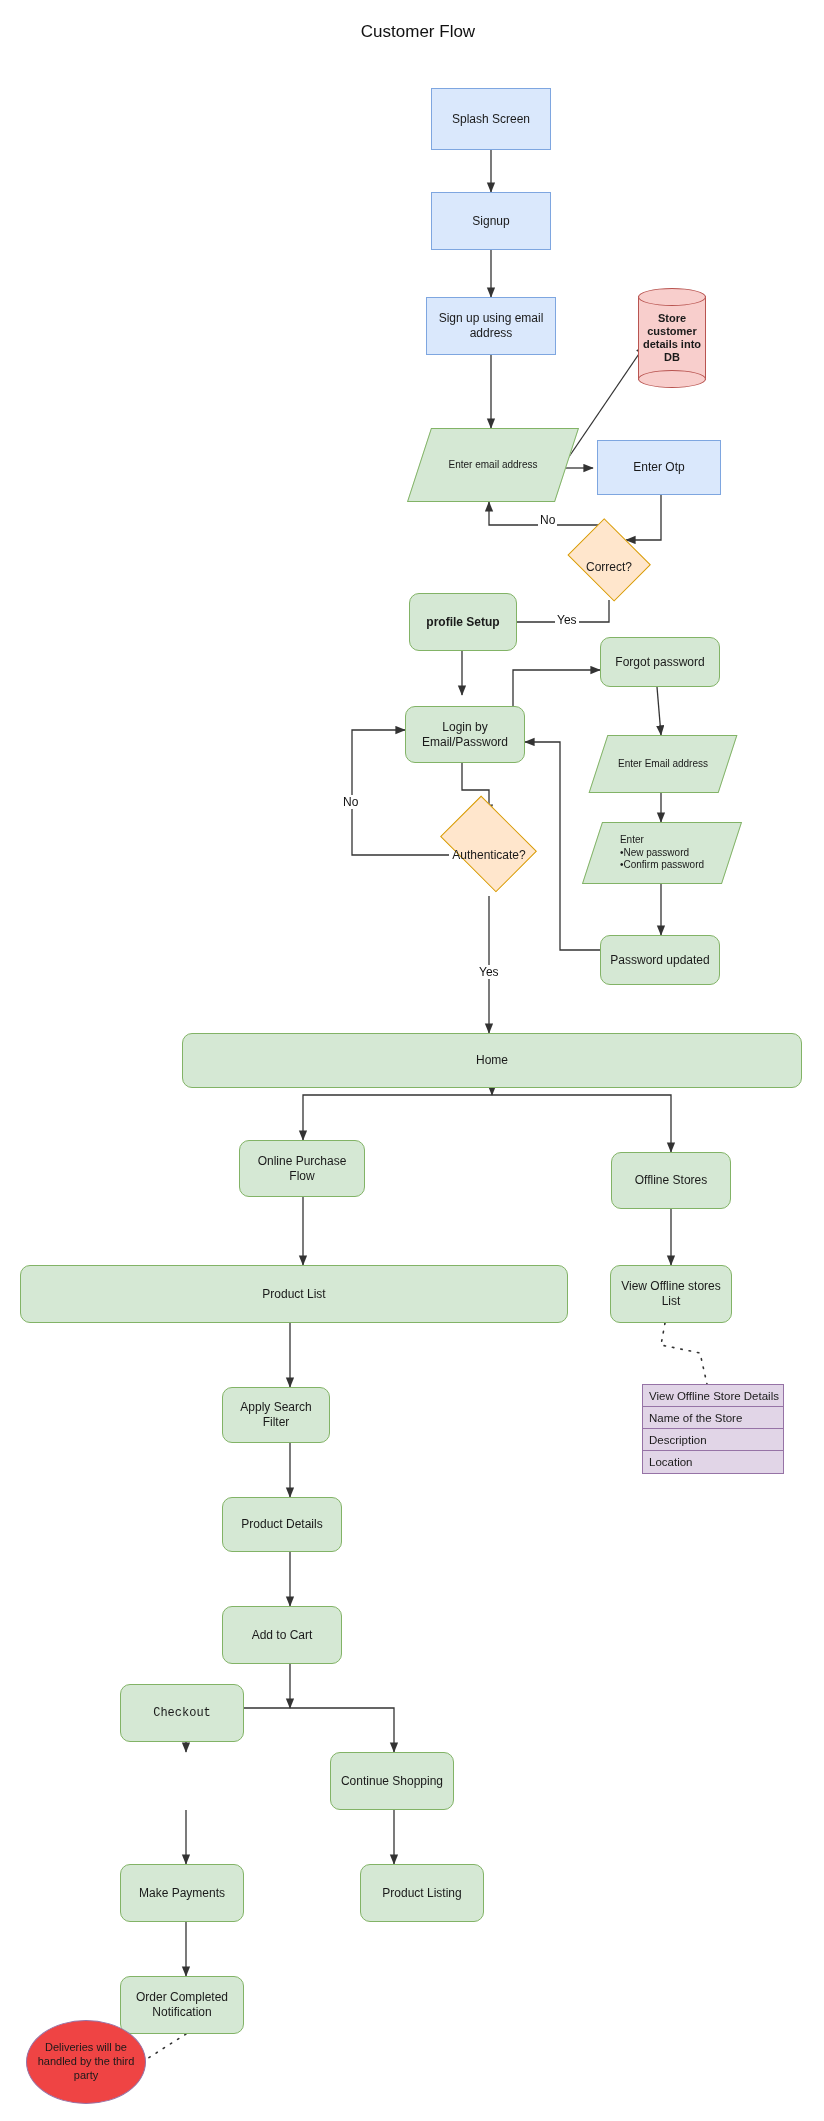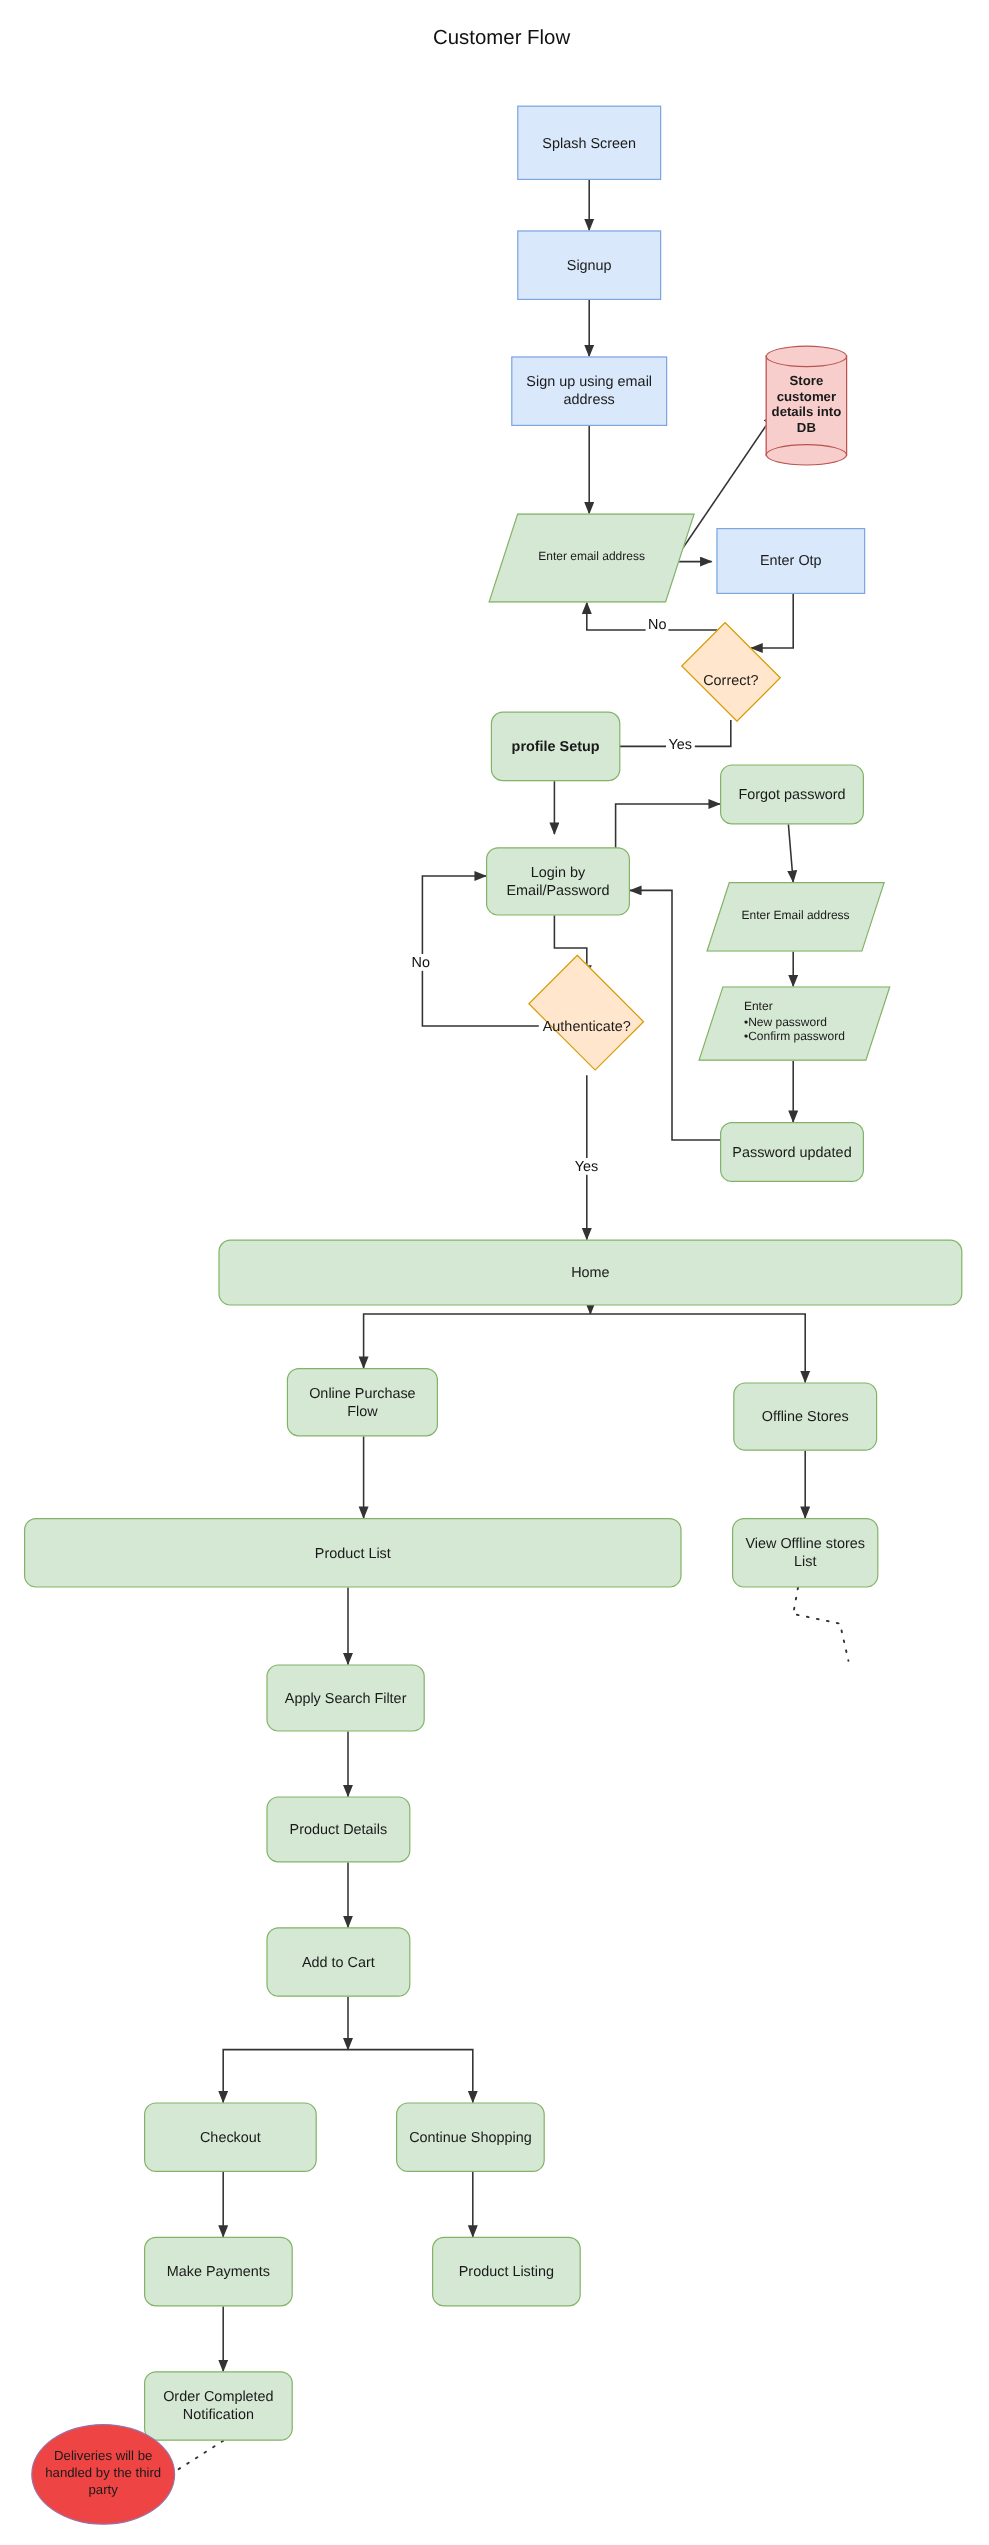--- a/index.html
+++ b/index.html
@@ -323,32 +323,38 @@
   <div class="node rounded-green" style="left:182px; top:1033px; width:620px; height:55px;">Home</div>
 
   <div class="node rounded-green" style="left:239px; top:1140px; width:126px; height:57px;">Online Purchase Flow</div>
 
   <div class="node rounded-green" style="left:611px; top:1152px; width:120px; height:57px;">Offline Stores</div>
 
   <div class="node rounded-green" style="left:20px; top:1265px; width:548px; height:58px;">Product List</div>
 
   <div class="node rounded-green" style="left:610px; top:1265px; width:122px; height:58px;">View Offline stores List</div>
 
-  <div class="node rounded-green" style="left:222px; top:1387px; width:132px; height:56px;text-align:center;">Apply Search Filter</div>
+  <div class="node rounded-green" style="left:222px; top:1387px; width:108px; height:56px;text-align:center;">Apply Search Filter</div>
 
   <div class="node rounded-green" style="left:222px; top:1497px; width:120px; height:55px;">Product Details</div>
 
   <div class="node rounded-green" style="left:222px; top:1606px; width:120px; height:58px;">Add to Cart</div>
 
-  <div class="node rounded-green" style="left:120px; top:1752px; width:144px; height:58px;">Checkout</div>
+  <div class="node rounded-green" style="left:120px; top:1684px; width:124px; height:58px;font-family:Liberation Mono, monospace;">Checkout</div>
 
   <div class="node rounded-green" style="left:330px; top:1752px; width:124px; height:58px;">Continue Shopping</div>
 
   <div class="node rounded-green" style="left:120px; top:1864px; width:124px; height:58px;">Make Payments</div>
 
   <div class="node rounded-green" style="left:330px; top:1864px; width:124px; height:58px;margin-left:30px;">Product Listing</div>
 
   <div class="node rounded-green" style="left:120px; top:1976px; width:124px; height:58px;">Order Completed Notification</div>
 
   <div class="node ellipse-purple" style="left:26px; top:2020px; width:120px; height:84px; font-size:11px;">Deliveries will be handled by the third party</div>
 
+  <div class="table-purple" style="left:642px; top:1384px; width:142px;">
+    <div class="trow">View Offline Store Details</div>
+    <div class="trow">Name of the Store</div>
+    <div class="trow">Description</div>
+    <div class="trow">Location</div>
+  </div>
 
 </div>
 
 </body></html>

